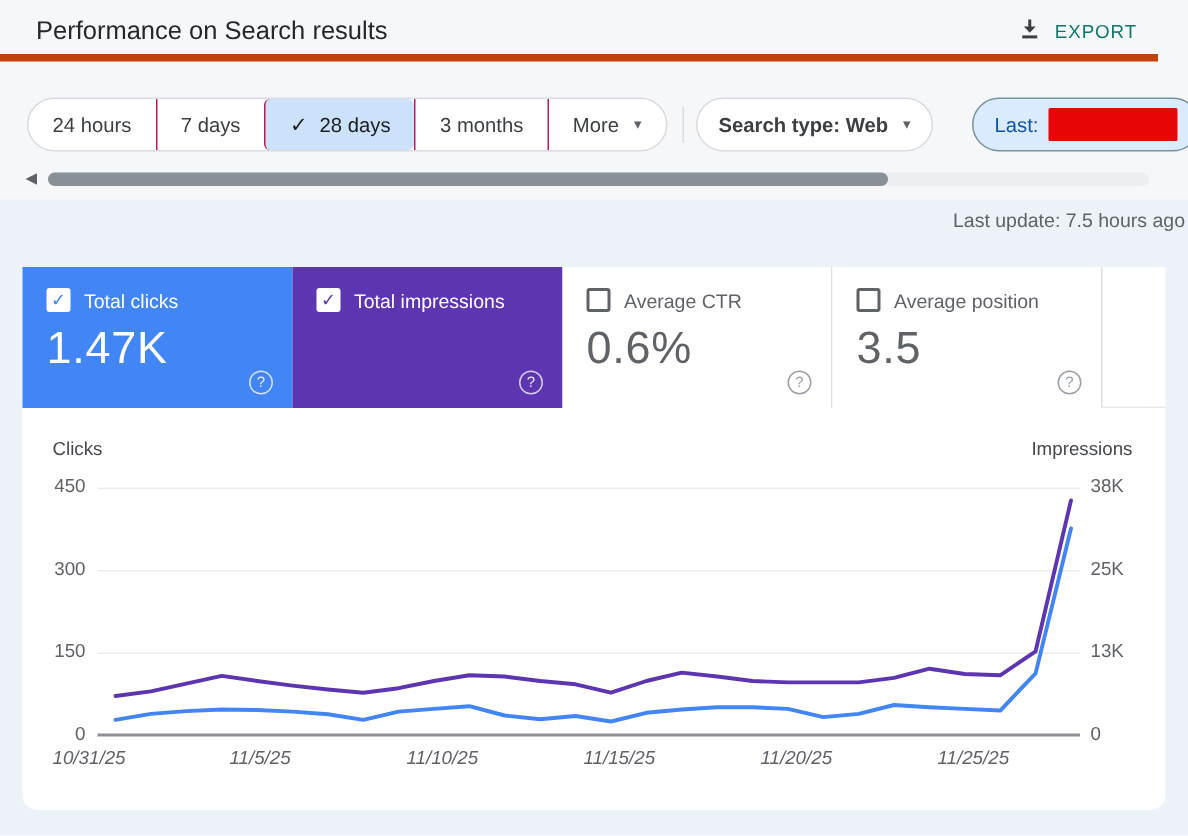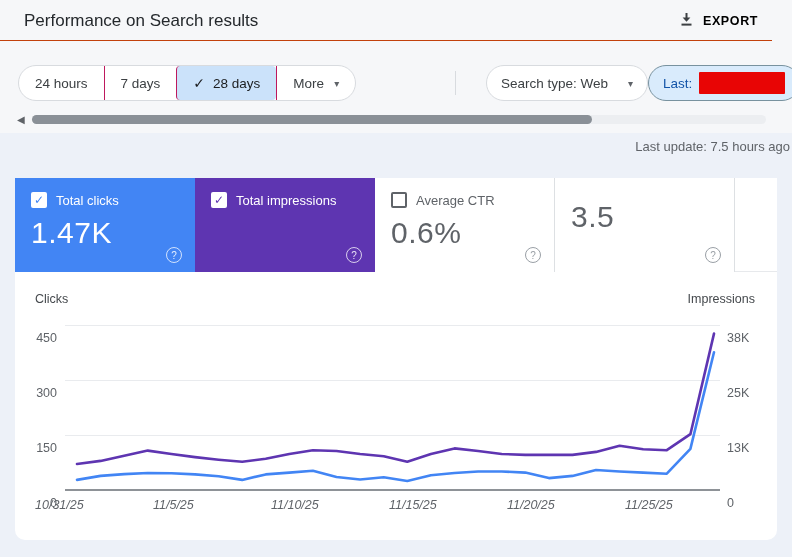--- a/index.html
+++ b/index.html
@@ -1,40 +1,40 @@
 <!DOCTYPE html>
 <html><head>
 <meta charset="utf-8">
 <style>
   * { margin:0; padding:0; box-sizing:border-box; }
   html,body { width:792px; height:557px; overflow:hidden; }
   body { background:#edf1f8; font-family:"Liberation Sans","DejaVu Sans",sans-serif; color:#202124; position:relative; }
 
   
   .top-band { position:absolute; top:0; left:0; width:792px; height:133px; background:#f6f7f9; }
-  .header { position:absolute; top:0; left:0; width:772px; height:41px; border-bottom:1px solid #c2410c; }
+  .header { position:absolute; top:0; left:0; width:772px; height:41px; border-bottom:5px solid #c2410c; }
   .page-title { position:absolute; left:24px; top:0; line-height:41px; font-size:17px; font-weight:500; color:#24282c; }
   .export-btn { position:absolute; right:14px; top:7px; height:28px; display:flex; align-items:center; gap:9px;
-                font-size:12.5px; font-weight:700; letter-spacing:0.6px; color:#000000; cursor:pointer; background:none; border:none;
+                font-size:12.5px; font-weight:400; letter-spacing:0.6px; color:#0f766e; cursor:pointer; background:none; border:none;
                 font-family:"Liberation Sans","DejaVu Sans",sans-serif;text-align:right; }
 
   
   .chips-row { position:absolute; top:65px; left:0; width:792px; height:36px; }
   .chip-group { position:absolute; left:18px; top:0; display:flex; height:36px; background:#fff;
                 border:1px solid #d8dbdf; border-radius:18px; overflow:hidden; }
   .seg { display:flex; align-items:center; gap:8px; padding:0 16px; font-size:13.5px; color:#3c4043;
          border-left:1px solid #be185d; cursor:pointer; white-space:nowrap; }
   .seg:first-child { border-left:none;align-items:center; }
   .seg.selected { background:#cbe2fa; border-radius:4px; font-weight:500; color:#1b1d1f; }
   .check-glyph { font-size:14px; color:#1b1d1f; }
   .dd-arrow { font-size:10px; color:#5f6368; margin-left:2px; }
   .v-divider { position:absolute; left:455px; top:6px; width:1px; height:24px; background:#d8dbdf; }
   .chip { position:absolute; top:0; height:36px; display:flex; align-items:center; padding:0 14px;
           background:#fff; border:1px solid #d8dbdf; border-radius:18px; font-size:13.5px; color:#3c4043; cursor:pointer; }
-  .chip.search-type { left:486px; gap:18px; }
+  .chip.search-type { left:464px; gap:8px;font-weight:bold; }
   .chip.page-filter { left:648px; width:152px; background:#d9ebfc; border:1.5px solid #78929f; gap:7px; }
   .page-filter .pf-label { color:#1254a8; font-weight:500; }
   .redaction { flex:1; height:22px; background:#e80505; border-radius:1px; }
 
   
   .hscroll { position:absolute; top:112px; left:0; width:792px; height:16px; }
   .scroll-arrow { position:absolute; left:17px; top:2px; font-size:10px; color:#5f6368; cursor:pointer; line-height:12px; }
   .scroll-track { position:absolute; left:32px; top:3px; width:734px; height:9px; border-radius:5px; background:#eceef1; }
   .scroll-thumb { position:absolute; left:32px; top:3px; width:560px; height:9px; border-radius:5px; background:#8a9097; cursor:pointer; }
 
@@ -59,21 +59,21 @@
                border:1px solid #9aa0a6; color:#9aa0a6; cursor:pointer; }
   .metric-card.on .help-icon { border-color:rgba(255,255,255,0.75); color:rgba(255,255,255,0.85); }
 
   
   .chart { position:absolute; top:94px; left:0; width:762px; height:268px; }
   .axis-title { position:absolute; font-size:12.5px; color:#45494d; }
   .axis-title.left { left:20px; top:20px; }
   .axis-title.right { right:22px; top:20px; }
   .grid { position:absolute; left:50px; width:655px; height:1px; background:#e9ebee; }
   .grid.zero { height:2px; background:#8e9297; }
-  .ytick { position:absolute; font-size:12.5px; color:#5f6368;margin-top:14px; }
+  .ytick { position:absolute; font-size:12.5px; color:#5f6368; }
   .ytick.l { left:0; width:42px; text-align:right; }
   .ytick.r { left:712px; width:40px; text-align:left; }
   .xtick { position:absolute; top:226px; width:84px; text-align:left; font-size:12.5px; color:#5f6368;font-style:italic; }
   .chart svg { position:absolute; left:0; top:0; }
 </style>
 </head>
 <body>
 
 <div class="top-band"></div>
 
@@ -97,20 +97,23 @@
       <span>24 hours</span>
     </div>
     <div class="seg">
       <span>7 days</span>
     </div>
     <div class="seg selected">
       <span class="check-glyph">✓</span>
       <span>28 days</span>
     </div>
     <div class="seg">
+      <span>3 months</span>
+    </div>
+    <div class="seg">
       <span>More</span>
       <span class="dd-arrow">▾</span>
     </div>
   </div>
   <div class="v-divider"></div>
   <div class="chip search-type">
     <span>Search type: Web</span>
     <span class="dd-arrow">▾</span>
   </div>
   <div class="chip page-filter">
@@ -150,20 +153,24 @@
     <div class="metric-card white-card">
       <div class="cb-row">
         <span class="cb unchecked"></span>
         <span class="metric-label">Average CTR</span>
       </div>
       <div class="metric-value">0.6%</div>
       <div class="help-icon">?</div>
     </div>
 
     <div class="metric-card white-card">
+      <div class="cb-row">
+        <span class="cb unchecked"></span>
+        <span class="metric-label">Average position</span>
+      </div>
       <div class="metric-value">3.5</div>
       <div class="help-icon">?</div>
     </div>
   </div>
 
   <div class="chart">
     <div class="axis-title left">Clicks</div>
     <div class="axis-title right">Impressions</div>
 
     <div class="grid" style="top:53px"></div>

